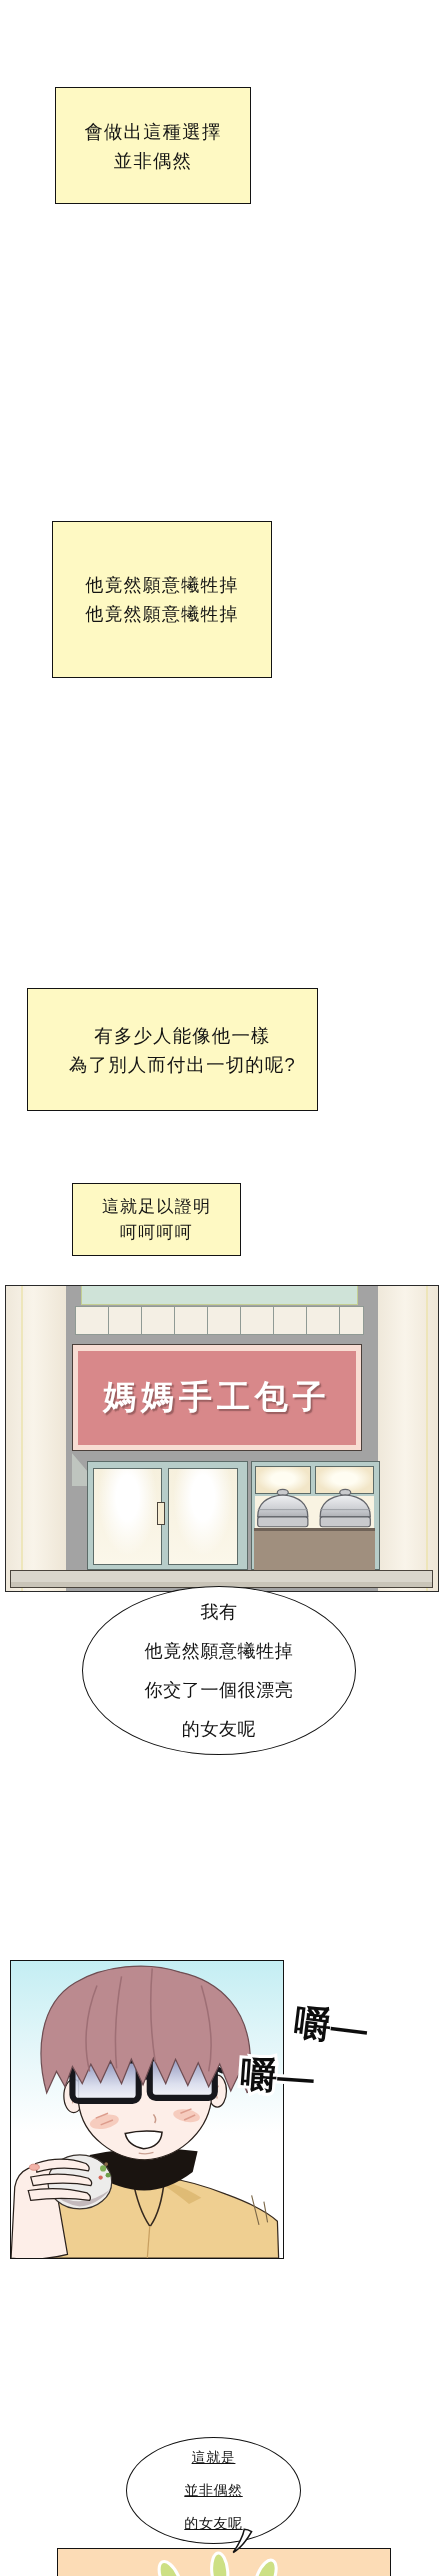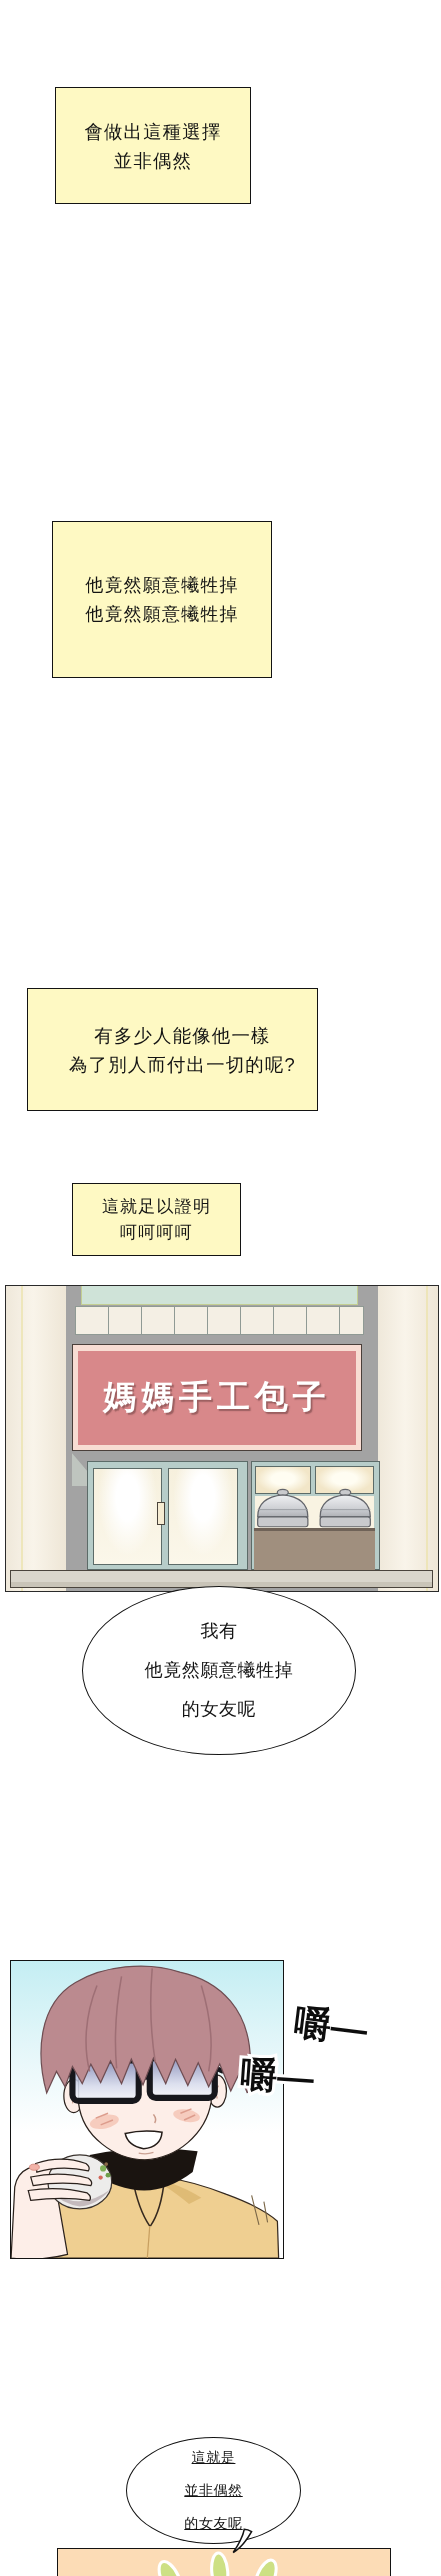--- a/index.html
+++ b/index.html
@@ -137,20 +137,21 @@
     </div>
 
     <div class="sill">
       <div class="sill-step"></div>
     </div>
   </div>
 
   <div class="bubble" style="left:82px;top:1586px;width:272px;height:167px;">
     <div>我有</div>
     <div>他竟然願意犧牲掉</div>
+    <div>你交了一個很漂亮</div>
     <div>的女友呢</div>
   </div>
 
   <div class="char-panel">
     <svg width="272" height="297" viewBox="0 0 443 484">
       <defs>
         <linearGradient id="lensGrad" x1="0" y1="0" x2="0" y2="1">
           <stop offset="0" stop-color="#8089b6"></stop>
             <stop offset="0.65" stop-color="#d7ddef"></stop>
             <stop offset="1" stop-color="#f4f6fb"></stop>

